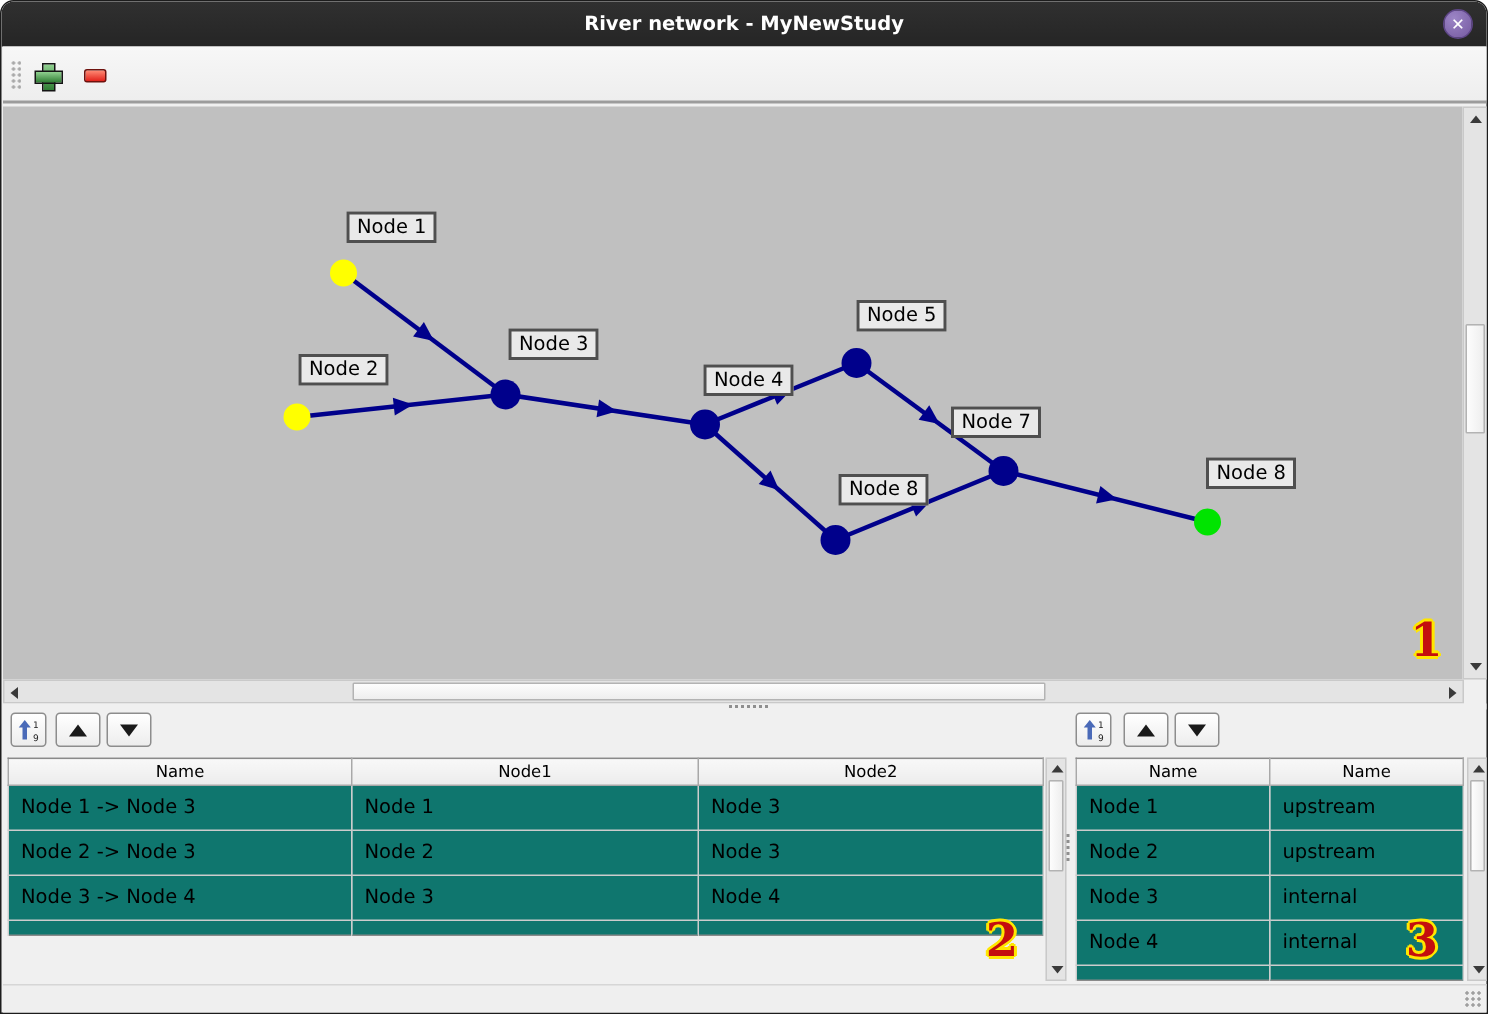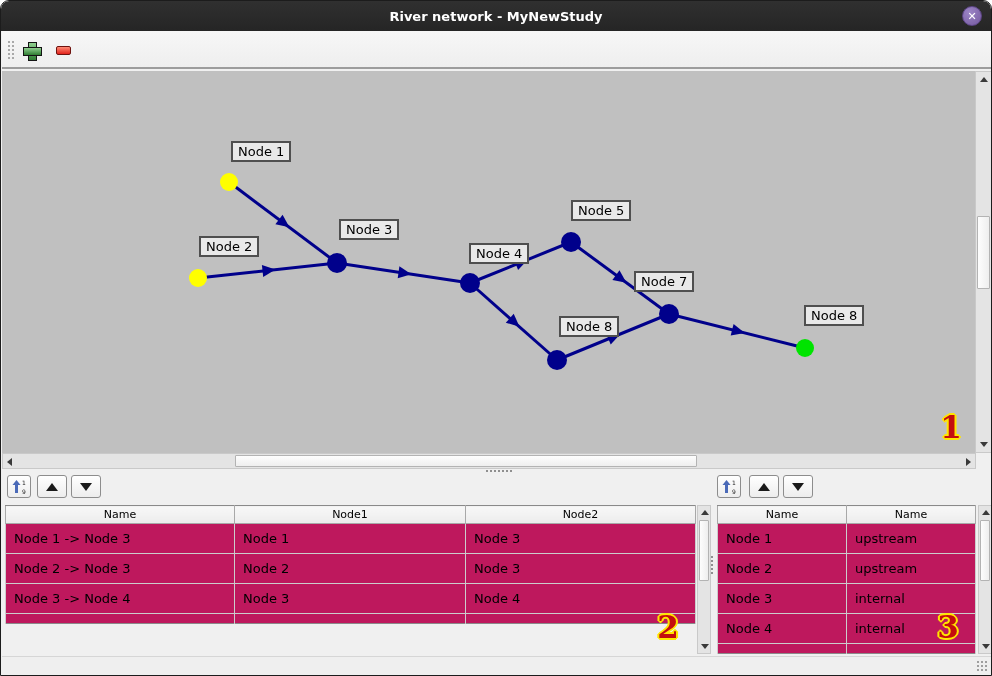--- a/index.html
+++ b/index.html
@@ -69,21 +69,21 @@
   }
   .tri-up { width:0; height:0; border-left:6px solid transparent; border-right:6px solid transparent; border-bottom:8px solid #1a1a1a; }
   .tri-down { width:0; height:0; border-left:6px solid transparent; border-right:6px solid transparent; border-top:8px solid #1a1a1a; }
   table.grid { position:absolute; border-collapse:collapse; background:#ffffff; table-layout:fixed; }
   table.grid th {
     height:18px; font-size:11px; font-weight:normal; color:#000;
     background:linear-gradient(#f8f8f8,#ececec); border:1px solid #a8a8a8; border-top:1px solid #8a8a8a;
   }
   table.grid td {
     height:30px; font-size:13px; color:#000; padding:0 0 0 8px;
-    border:1px solid #cccccc; background:#be185d; vertical-align:middle; cursor:default;
+    border:1px solid #cccccc; background:#0f766e; vertical-align:middle; cursor:default;
   }
   table.grid { border:1px solid #8a8a8a; }
   table.grid tr.partial td { height:10px; border-bottom:none; }
   
   #statusbar { position:absolute; left:1px; top:655px; width:990px; height:20px; background:#efefef; border-top:1px solid #d6d6d6; }
   .size-grip { position:absolute; right:4px; bottom:4px; width:12px; height:12px;
     background-image:radial-gradient(#9f9f9f 1px, transparent 1.2px); background-size:4px 4px; cursor:nwse-resize; }
   
   .annot {
     position:absolute; transform:translate(-50%,-50%);

